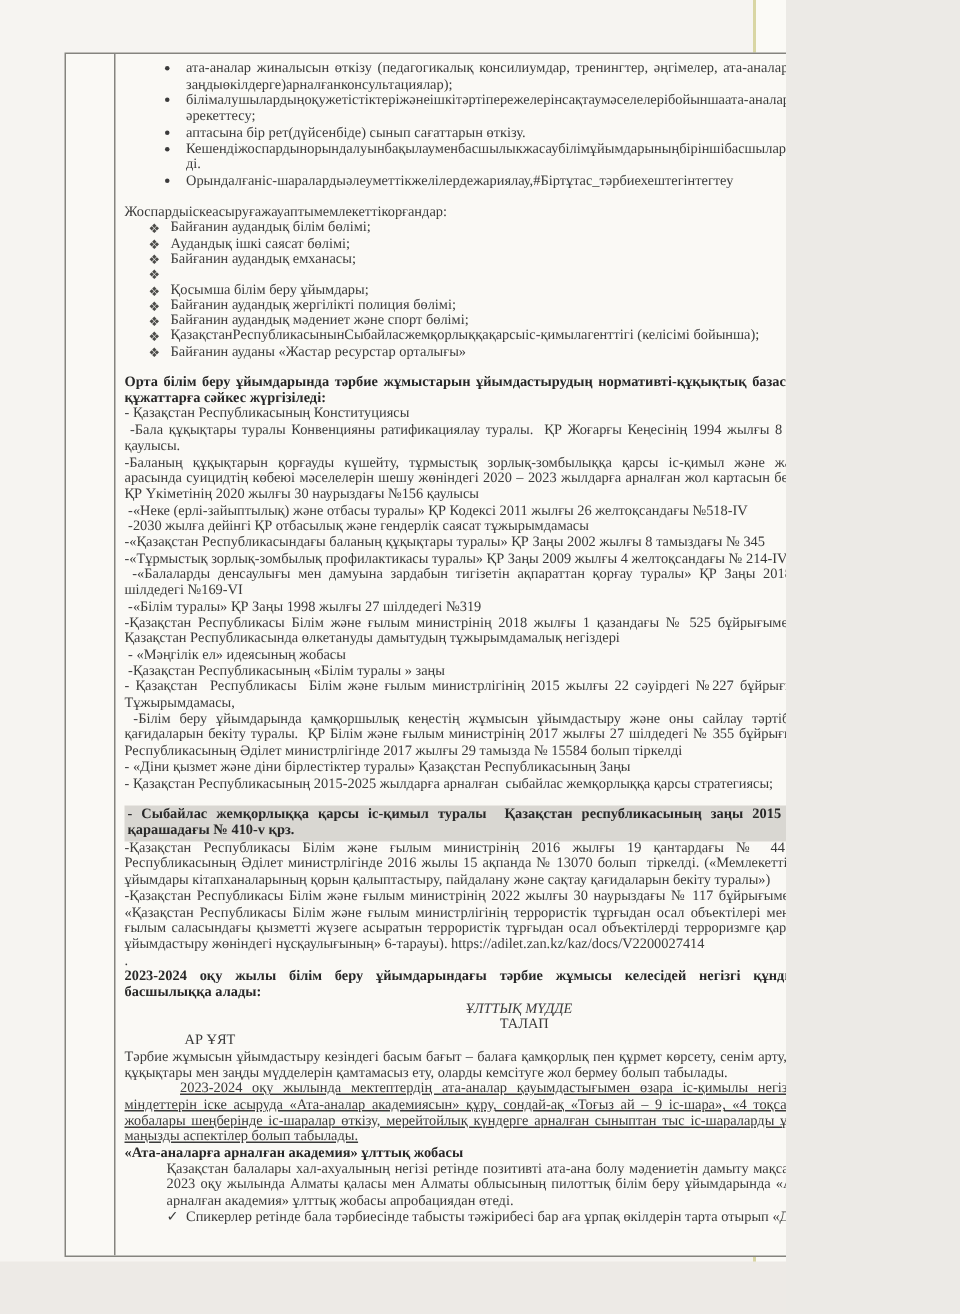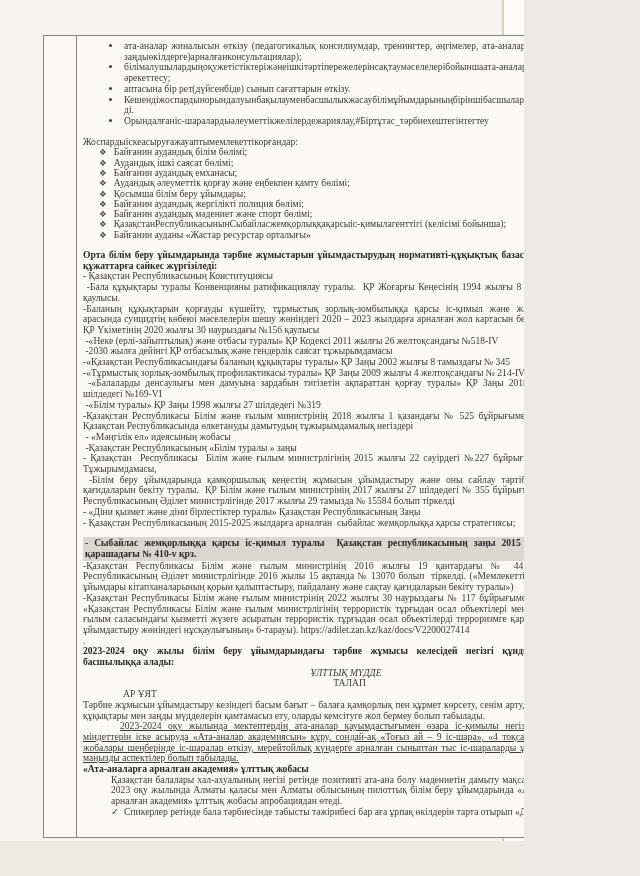--- a/index.html
+++ b/index.html
@@ -86,21 +86,20 @@
           <li>
           <span class="dg">❖</span>
           <span>Аудандық ішкі саясат бөлімі;</span>
         </li>
           <li>
           <span class="dg">❖</span>
           <span>Байғанин аудандық емханасы;</span>
         </li>
           <li>
           <span class="dg">❖</span>
-          <span>Аудандық әлеуметтік қорғау және еңбекпен қамту  бөлімі;</span>
         </li>
           <li>
           <span class="dg">❖</span>
           <span>Қосымша білім беру ұйымдары;</span>
         </li>
           <li>
           <span class="dg">❖</span>
           <span>Байғанин аудандық жергілікті  полиция бөлімі;</span>
         </li>
           <li>

